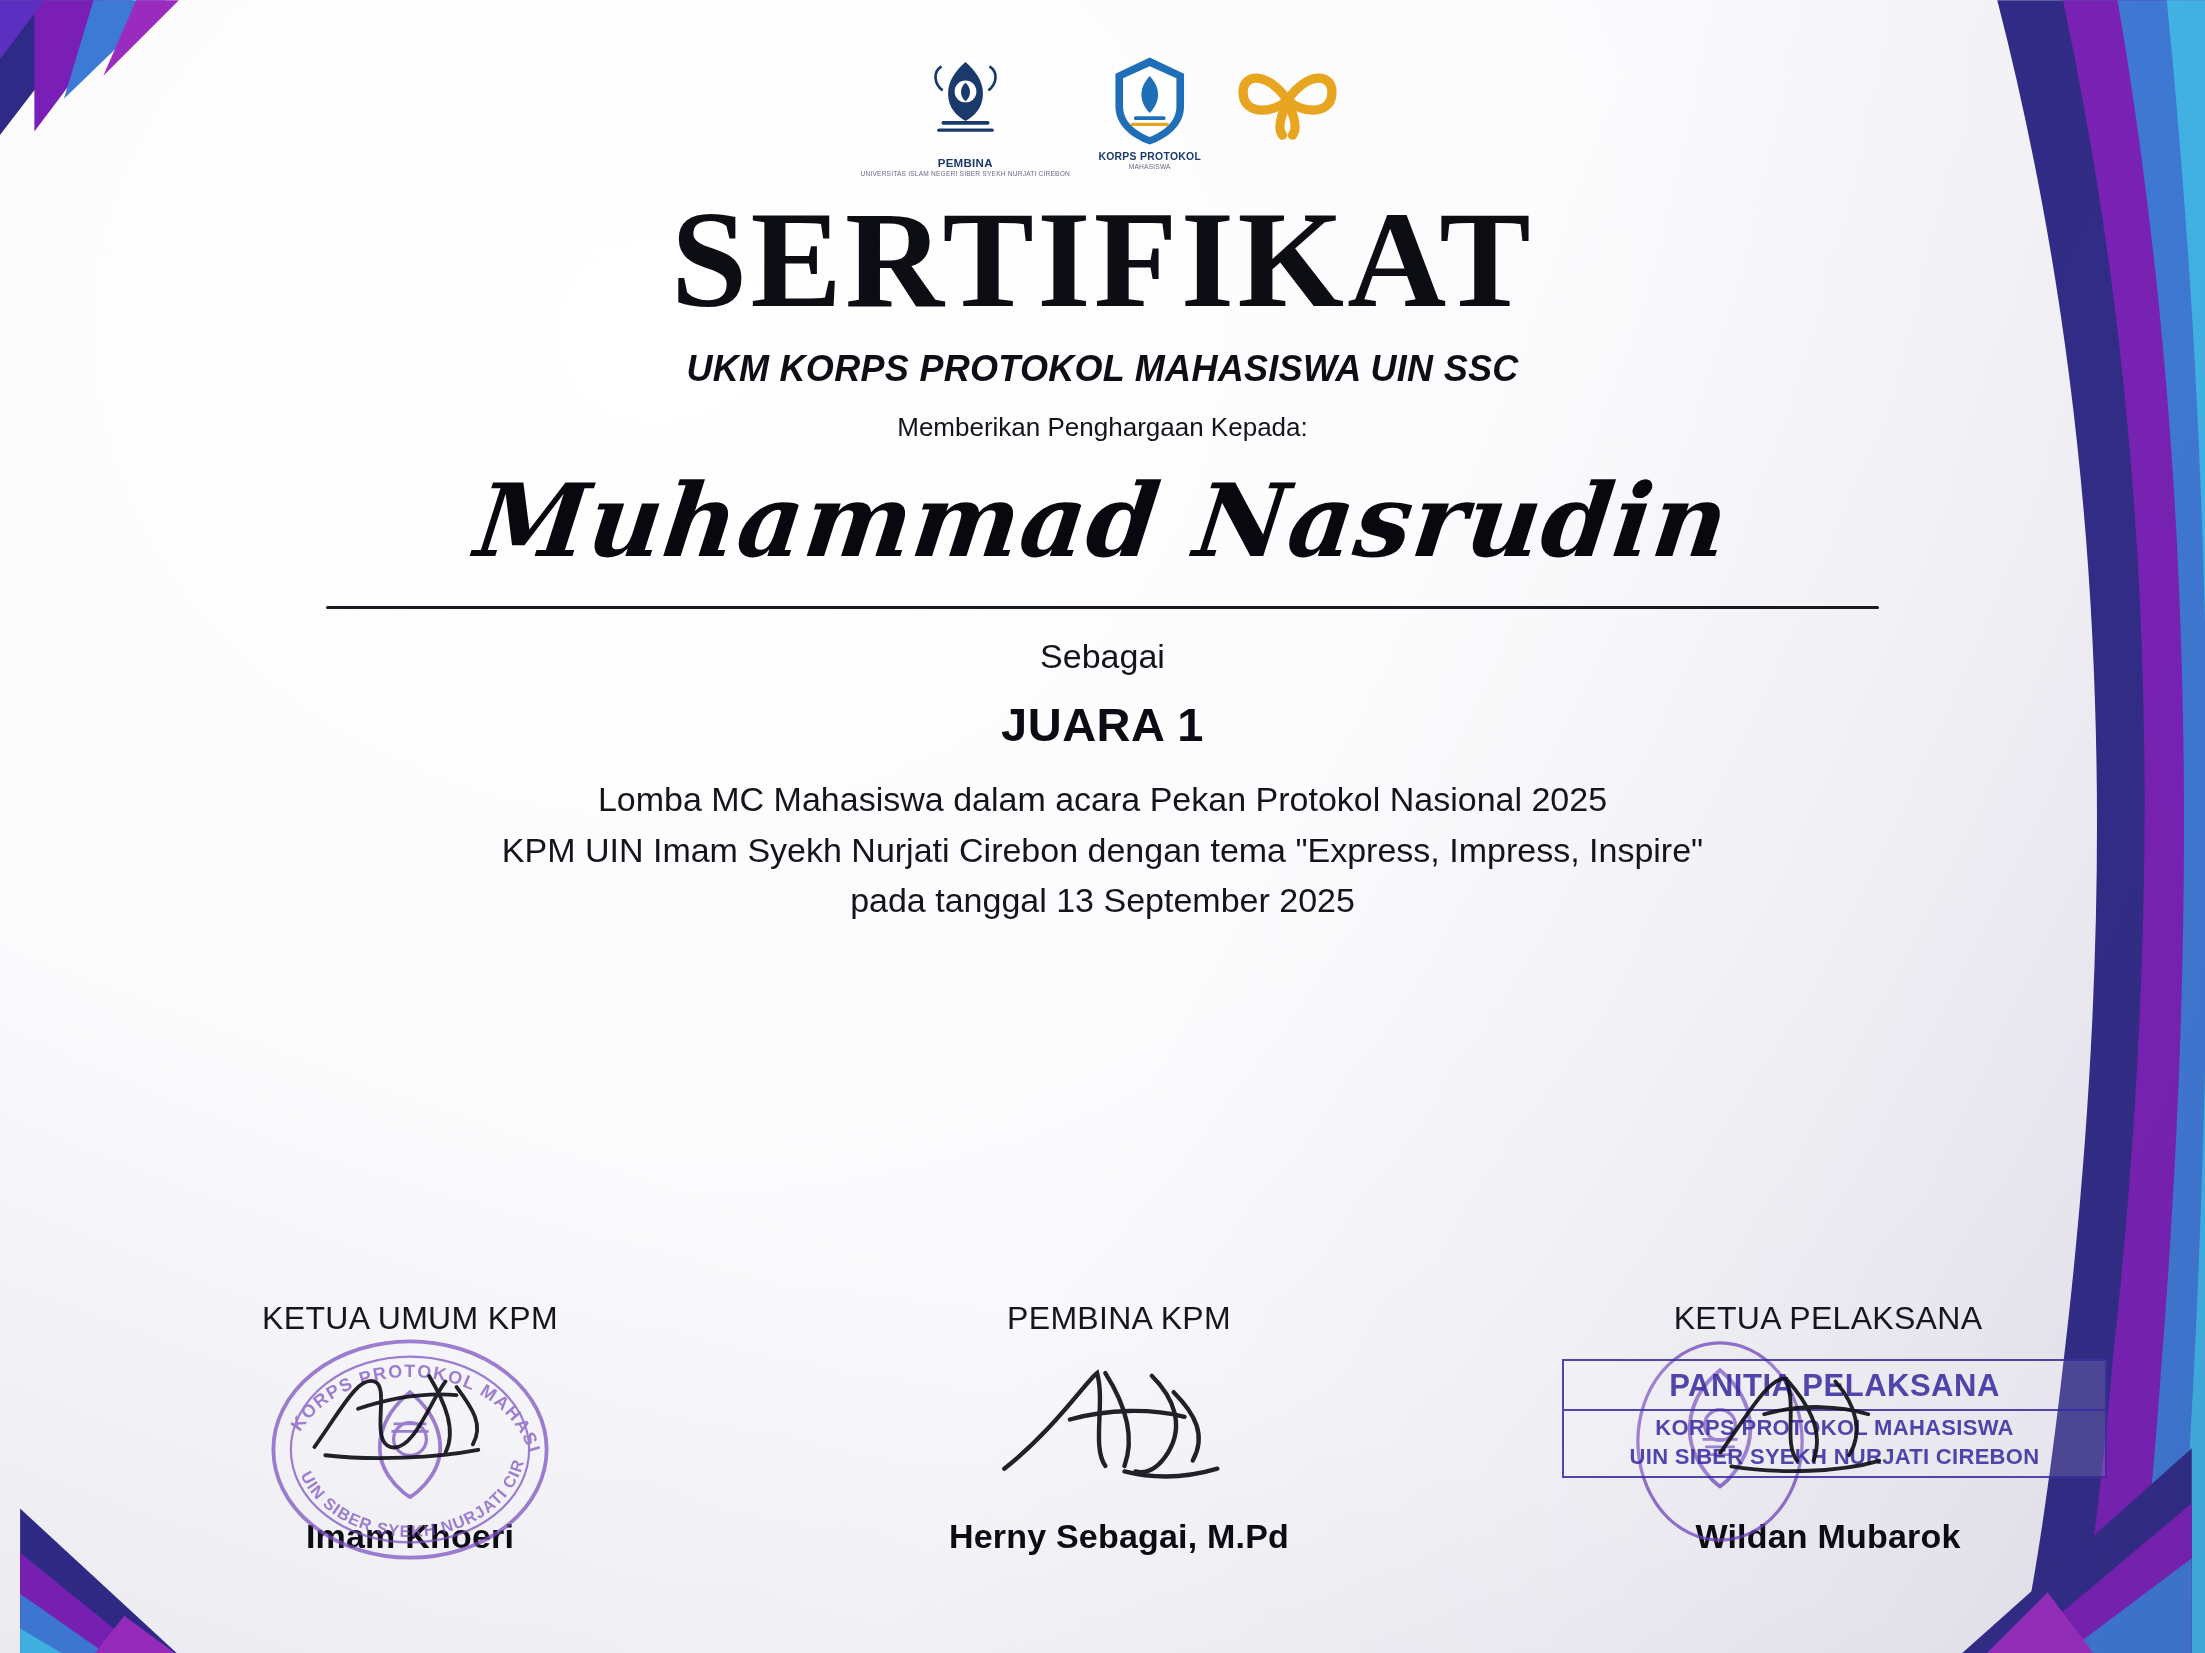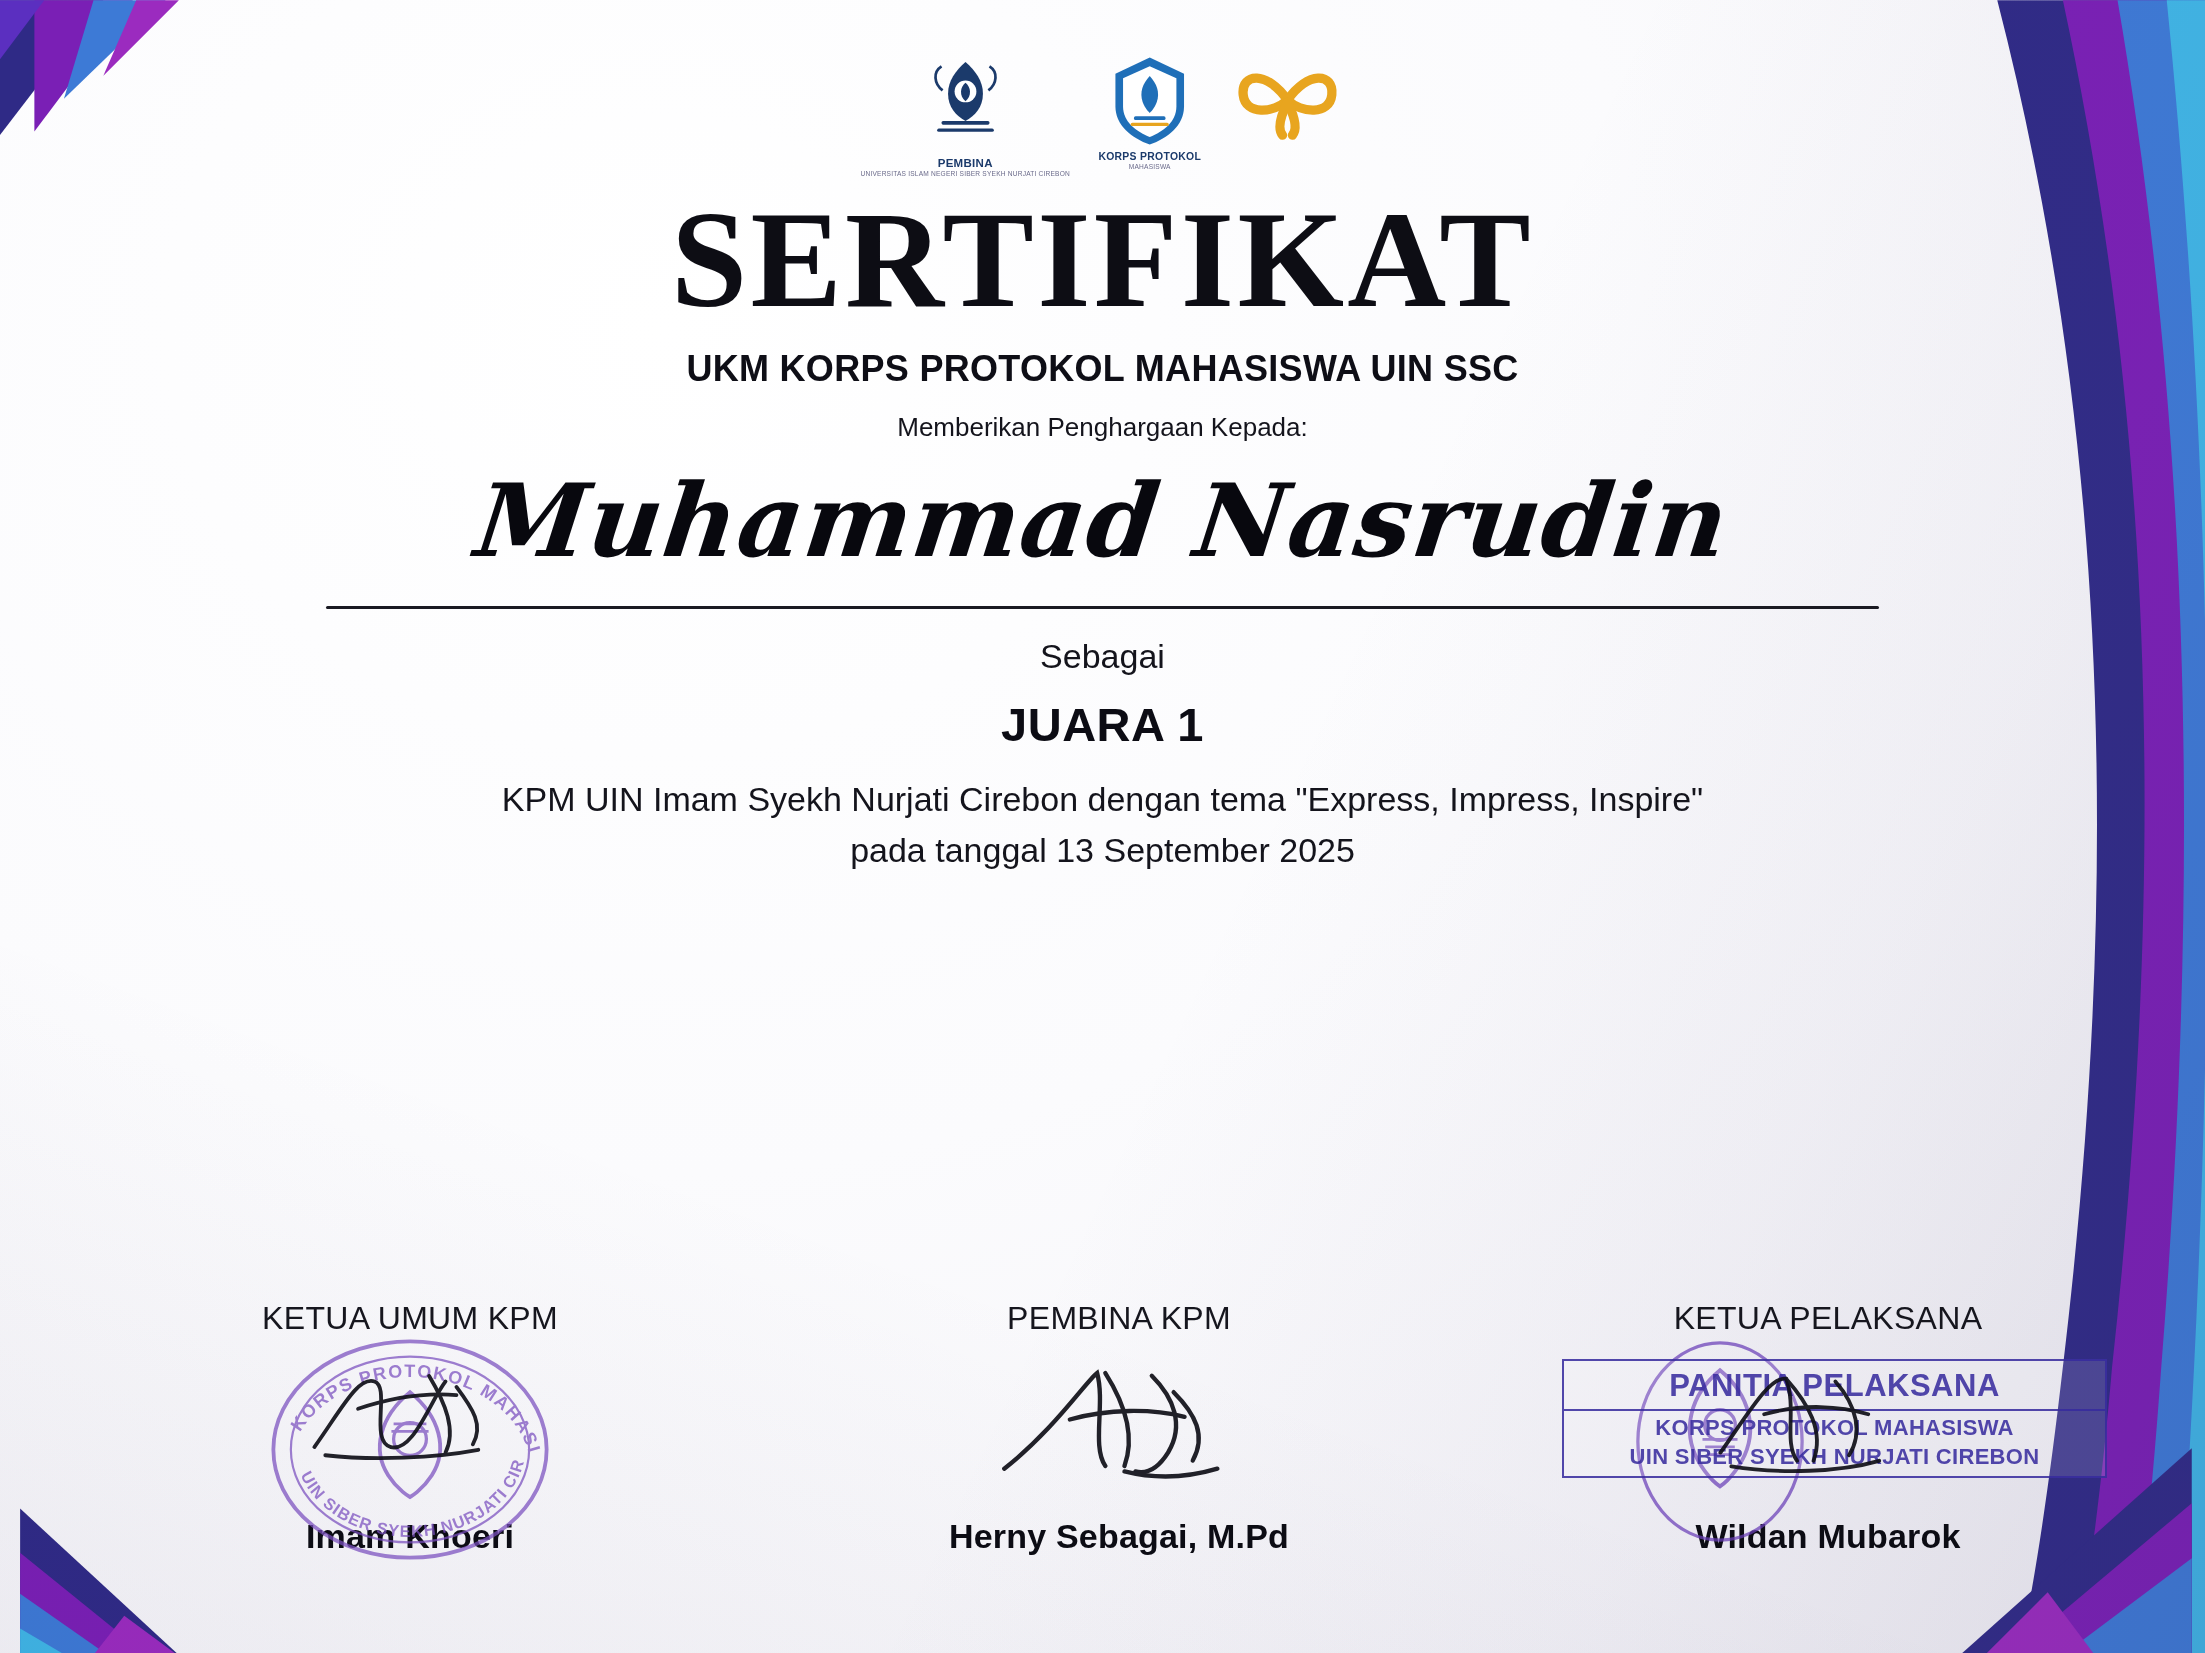--- a/index.html
+++ b/index.html
@@ -108,20 +108,21 @@
     color: #15151d;
     font-weight: 400;
   }
 
   .org {
     font-size: 36px;
     font-weight: bold;
     margin-top: 18.6px;
     letter-spacing: 0.3px;
     color: #0e0e16;
+    font-style: italic;
   }
 
   .awarding {
     font-size: 26px;
     margin-top: 22px;
     color: #14141c;
     font-weight: 400;
   }
 
   .recipient {
@@ -339,20 +340,21 @@
 
     <div class="recipient">Muhammad Nasrudin</div>
 
     <div class="divider"></div>
 
     <div class="as-label">Sebagai</div>
 
     <div class="rank">JUARA 1</div>
 
     <div class="desc">
+      <div>Lomba MC Mahasiswa dalam acara Pekan Protokol Nasional 2025</div>
       <div>KPM UIN Imam Syekh Nurjati Cirebon dengan tema "Express, Impress, Inspire"</div>
       <div>pada tanggal 13 September 2025</div>
     </div>
   </div>
 
   <div class="signatures">
 
     <div class="sig-col">
       <div class="sig-role">KETUA UMUM KPM</div>
       <div class="sig-space">

